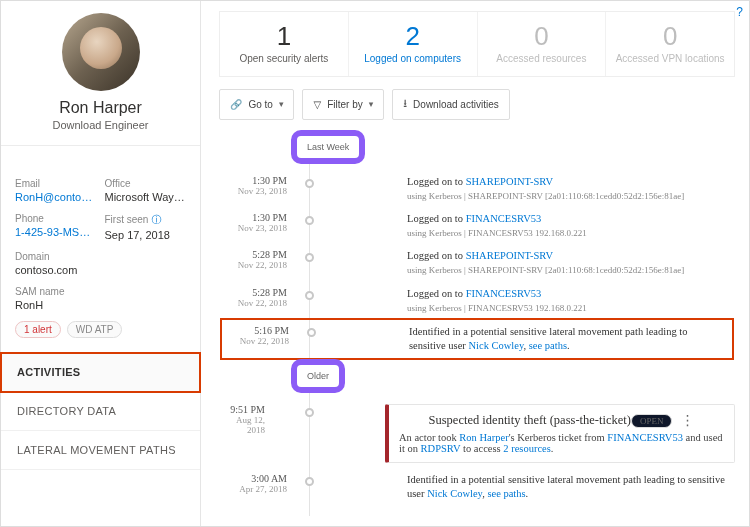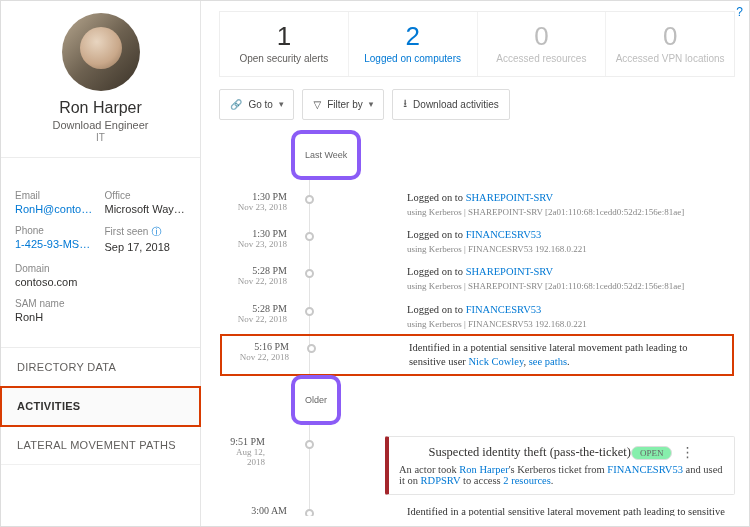--- a/index.html
+++ b/index.html
@@ -44,57 +44,56 @@
   .stat-lbl.link { color:#0078d4; cursor:pointer; }
   .stat-lbl.dim { color:#bdbdbd; }
 
   .toolbar { display:flex; gap:8px; margin-bottom:10px; }
   .tbtn { border:1px solid #ddd; background:#fff; padding:5px 10px; font-size:10px; color:#444; border-radius:2px; cursor:pointer; display:inline-flex; align-items:center; gap:6px; }
   .caret { font-size:9px; color:#666; }
   .dl-ico { font-size:11px; color:#555; }
 
   .timeline { position:relative; flex:1; overflow:hidden; }
   .tl-line { position:absolute; left:90px; top:0; bottom:0; width:1px; background:#e3e3e3; }
-  .chip { position:relative; display:inline-block; margin-left:72px; background:#fff; border:4px solid #8b5cf6; border-radius:10px; padding:16px 10px; font-size:9px; color:#666; margin-bottom:6px; z-index:2; }
+  .chip { position:relative; display:inline-block; margin-left:72px; background:#fff; border:6px solid #8b5cf6; border-radius:10px; padding:6px 10px; font-size:9px; color:#666; margin-bottom:6px; z-index:2; }
   .event { position:relative; display:flex; padding:5px 0 5px 0;font-family:Liberation Serif, serif; }
   .et { width:78px; text-align:right; padding-right:10px; }
   .et-t { font-size:10px; color:#555; }
   .et-d { font-size:9px; color:#999; }
   .dot { position:absolute; left:86px; top:9px; width:9px; height:9px; border-radius:50%; background:#fff; border:2px solid #c8c8c8; z-index:2; }
   .ec { margin-left:110px; flex:1; font-size:10.5px; color:#333; line-height:1.35; }
   .ec .sub { font-size:9px; color:#888; margin-top:1px; }
   .link { color:#0078d4; cursor:pointer; }
   .event.hl { outline:2px solid #d83b01; outline-offset:-1px; padding:6px 22px 6px 0; margin:0 2px; }
 
   .alertcard { margin-left:110px; border:1px solid #e5e5e5; border-left:4px solid #a4262c; background:#fff; padding:8px 10px; position:relative; border-radius:2px; }
   .alert-top { display:flex; align-items:center; justify-content:center; }
   .alert-title { font-size:12.5px; color:#323130; }
   .alert-right { display:flex; align-items:center; gap:8px; }
-  .open-badge { border:1px solid #ddd; background:#86efac; color:#666; font-size:9px; padding:1px 8px; border-radius:9px; }
+  .open-badge { border:1px solid #ddd; background:#0f172a; color:#666; font-size:9px; padding:1px 8px; border-radius:9px; }
   .kebab { color:#666; font-size:14px; line-height:0.5; cursor:pointer; }
   .alert-body { font-size:10.5px; color:#444; margin-top:4px; }
 </style>
 </head>
 <body>
 
 <div class="page">
   <span class="help-icon">?</span>
 
   <div class="sidebar">
     <div class="avatar-wrap">
       <div class="avatar">
         <div class="glasses">
             <div class="lens"></div>
             <div class="lens"></div>
           </div>
       </div>
     </div>
     <div class="user-name">Ron Harper</div>
     <div class="user-role">Download Engineer</div>
-    <div class="user-dept">IT</div>
     <div class="divider"></div>
 
     <div class="details">
       <div class="detrow">
         <div class="detcol">
           <div class="detlabel">Email</div>
           <div class="detval link">RonH@contoso.com</div>
         </div>
         <div class="detcol">
           <div class="detlabel">Office</div>
@@ -117,25 +116,29 @@
           <div class="detval">contoso.com</div>
         </div>
       </div>
       <div class="detrow">
         <div class="detcol">
           <div class="detlabel">SAM name</div>
           <div class="detval">RonH</div>
         </div>
         <div class="detcol"></div>
       </div>
+      <div class="badges">
+        <span class="badge alert">1 alert</span>
+        <span class="badge">WD ATP</span>
+      </div>
     </div>
 
     <div class="navlist">
+      <div class="navitem active">ACTIVITIES</div>
       <div class="navitem">DIRECTORY DATA</div>
-      <div class="navitem active">ACTIVITIES</div>
       <div class="navitem">LATERAL MOVEMENT PATHS</div>
     </div>
   </div>
 
   <div class="main">
     <div class="stats">
       <div class="stat">
         <div class="stat-num">1</div>
         <div class="stat-lbl">Open security alerts</div>
       </div>

